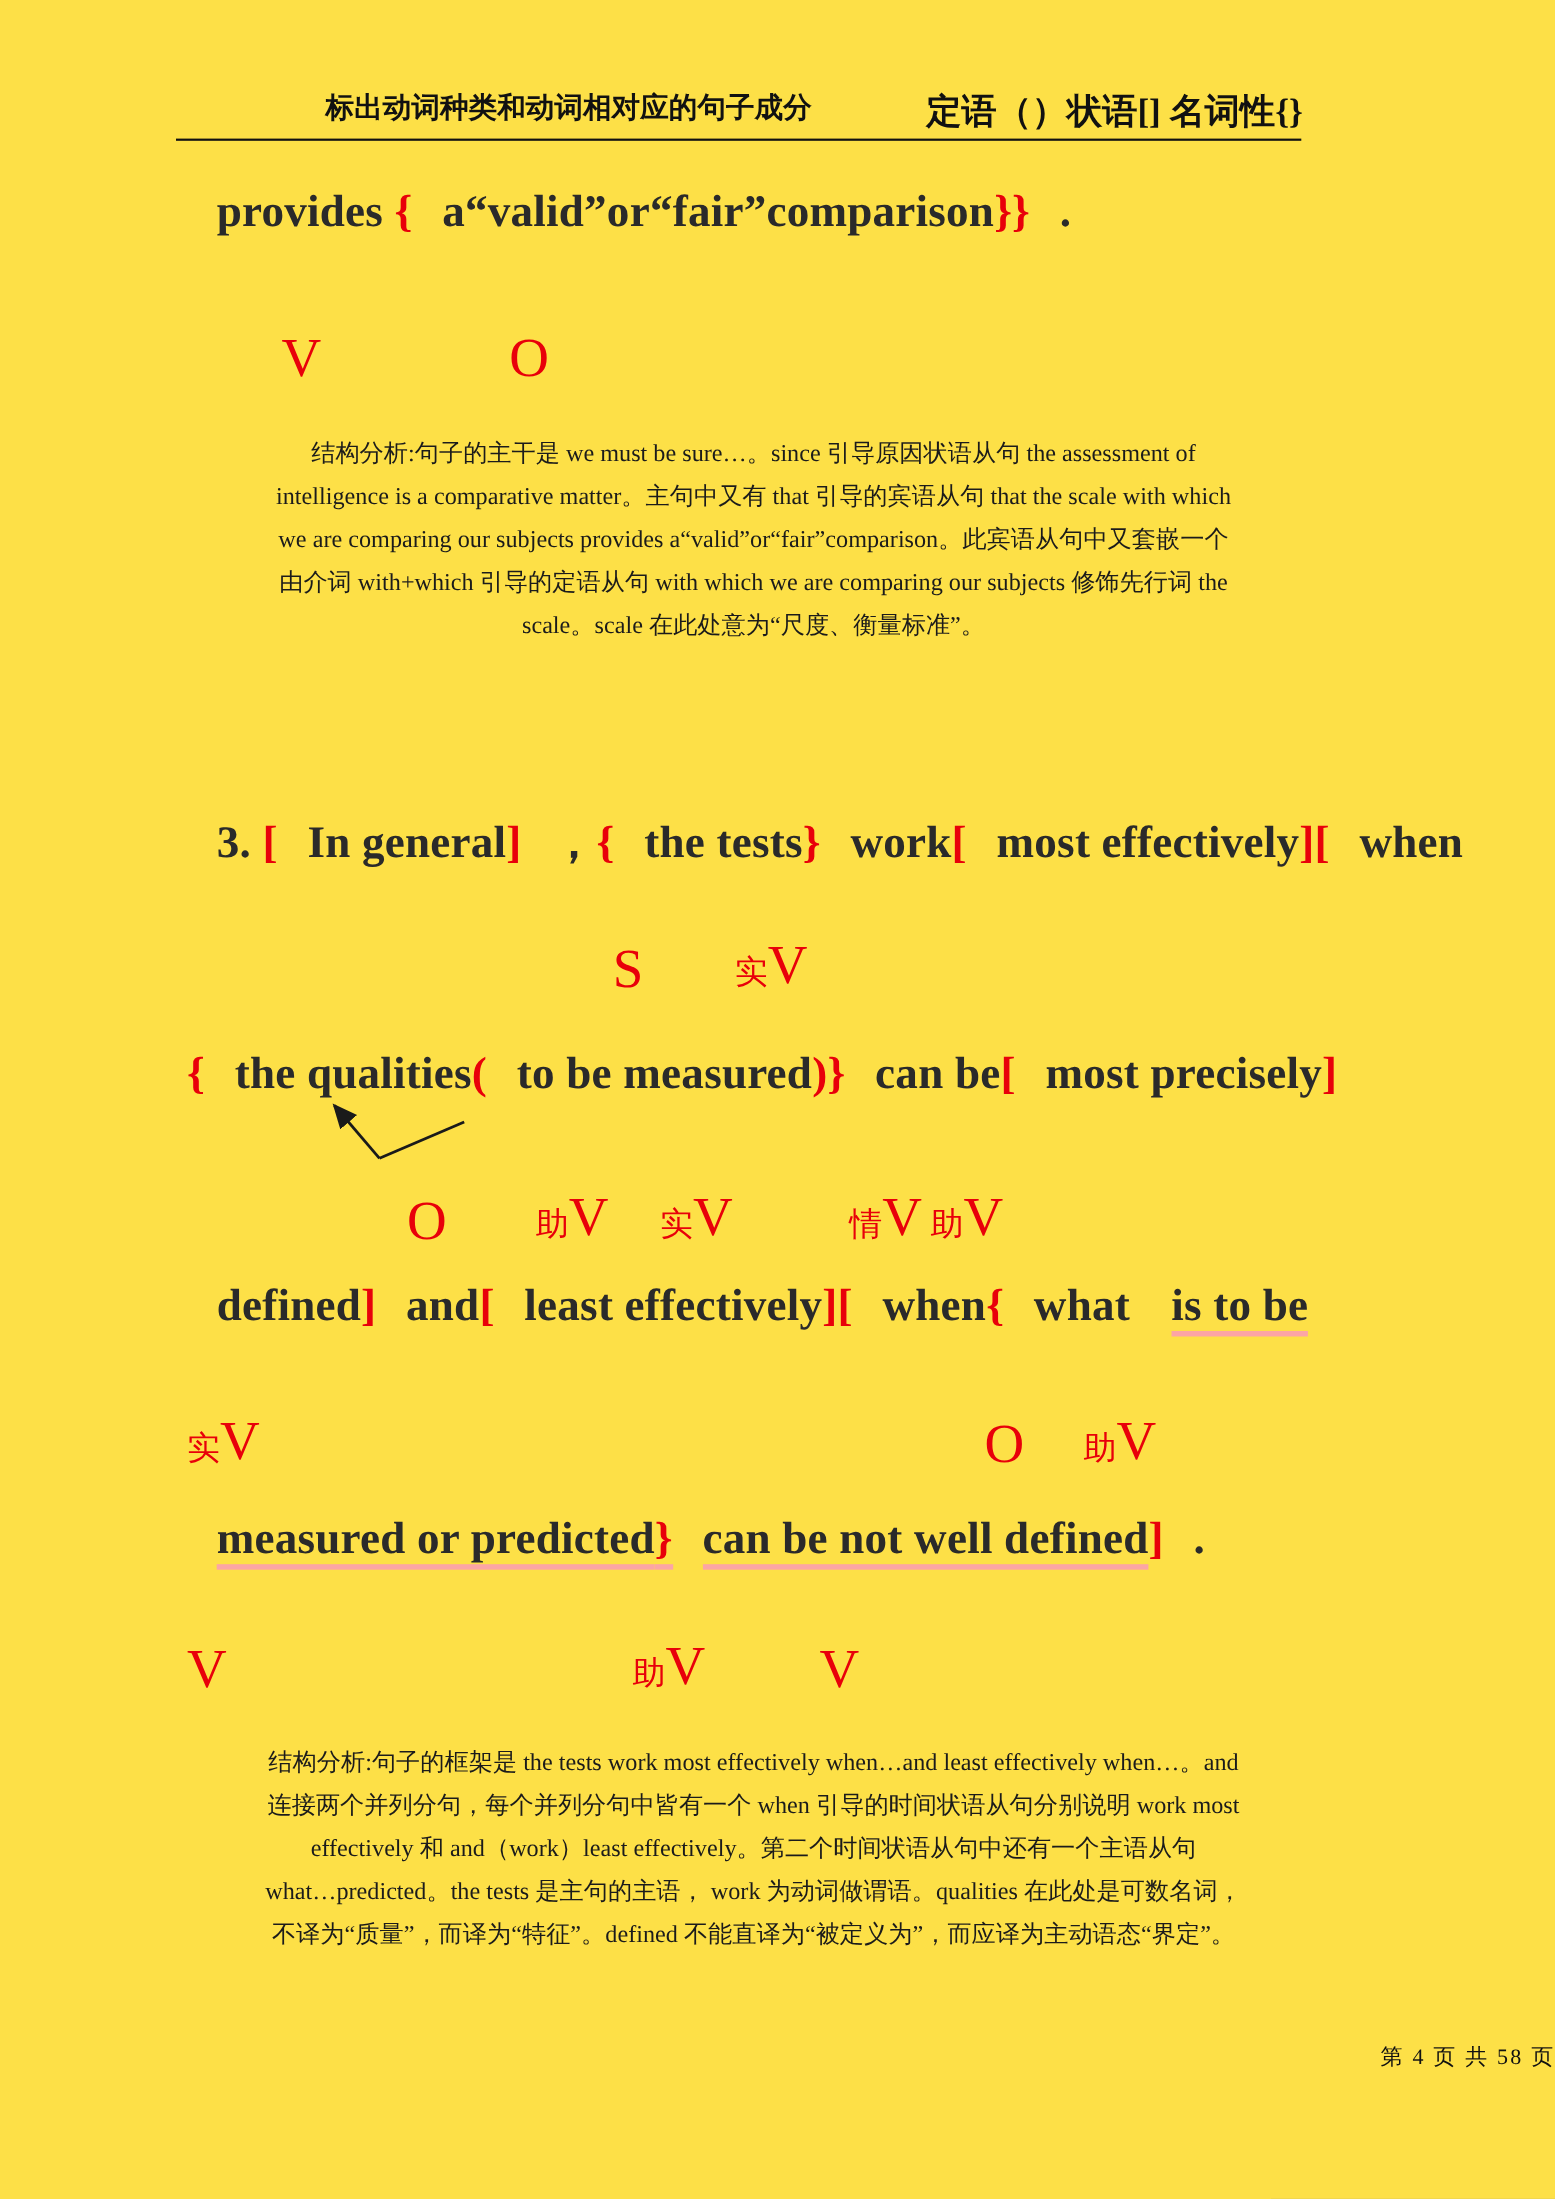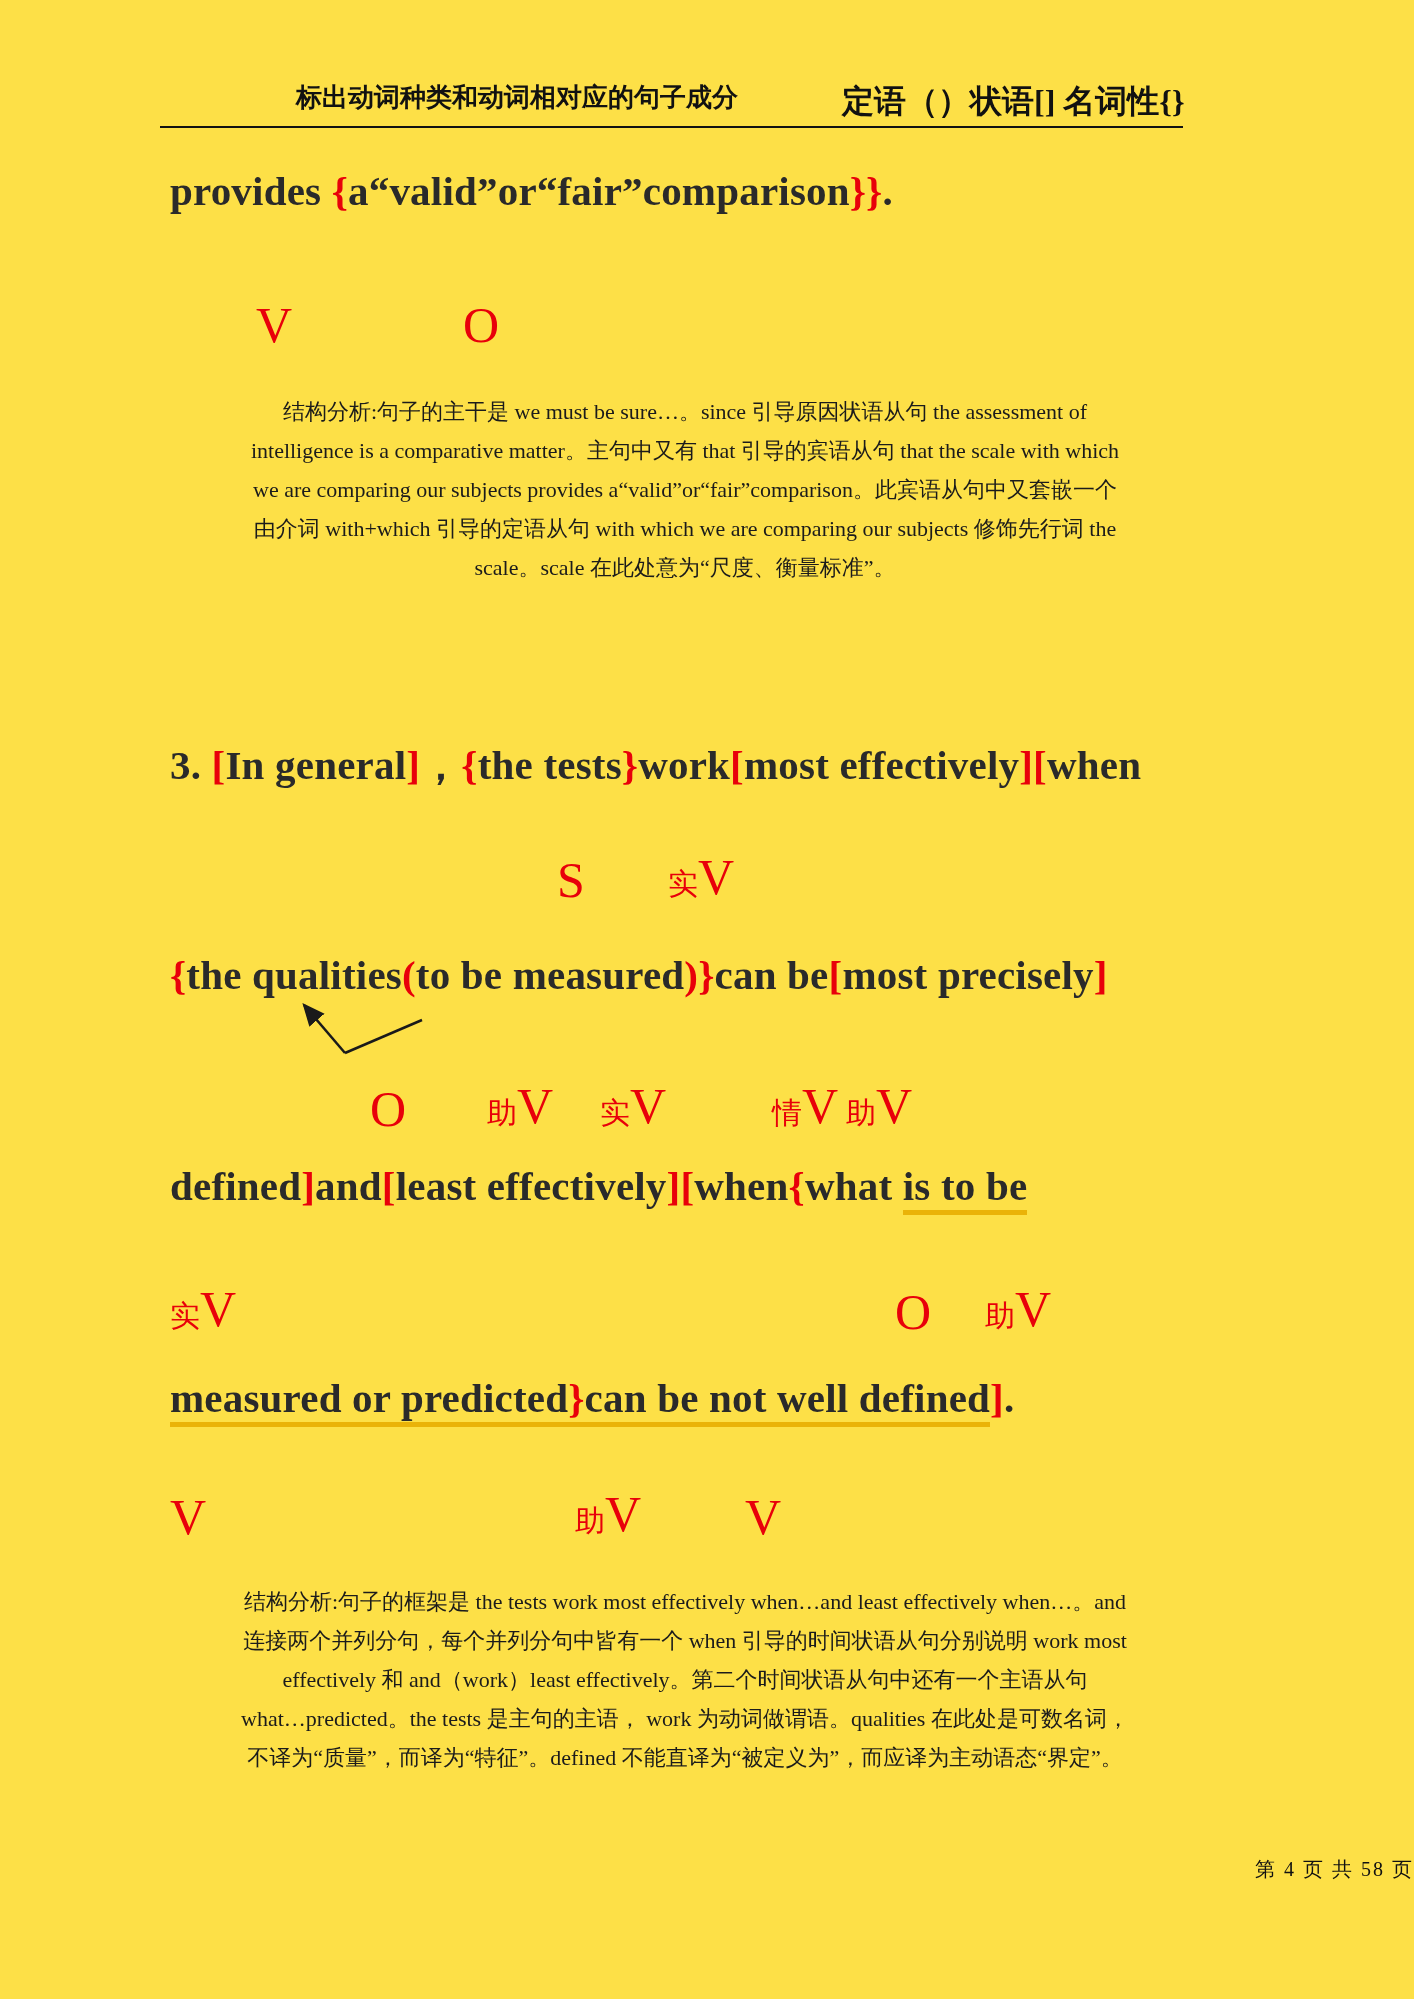--- a/index.html
+++ b/index.html
@@ -21,23 +21,23 @@
   .header-rule {
     position:absolute; left:160px; top:126px; width:1023px; height:0;
     border-top:2px solid #111;
   }
   
   .big-line {
     position:absolute; left:170px;
     font-size:41px; font-weight:bold; line-height:1.15; white-space:nowrap;
     letter-spacing:0.2px;
   }
-  .seg-ink { color:#2a2a2a; }
+  .seg-ink { color:#2a2a2a;margin-left:27px; }
   .seg-red { color:#e8000a; }
-  .seg-u   { border-bottom:5px solid #eab308; padding-bottom:1px; }
+  .seg-u   { border-bottom:5px solid #fca5a5; padding-bottom:1px; }
   
   .label-row { position:absolute; left:170px; width:1100px; height:62px; }
   .lbl { position:absolute; bottom:0; white-space:nowrap; color:#e8000a; }
   .lbl .cn { font-size:30px; }
   .lbl .v  { font-size:50px; line-height:1; }
   
   .para { position:absolute; left:160px; width:1050px;text-align:center; }
   .para-line {
     height:39px; line-height:39px; font-size:22px; color:#1b1b1b;
     white-space:nowrap;

